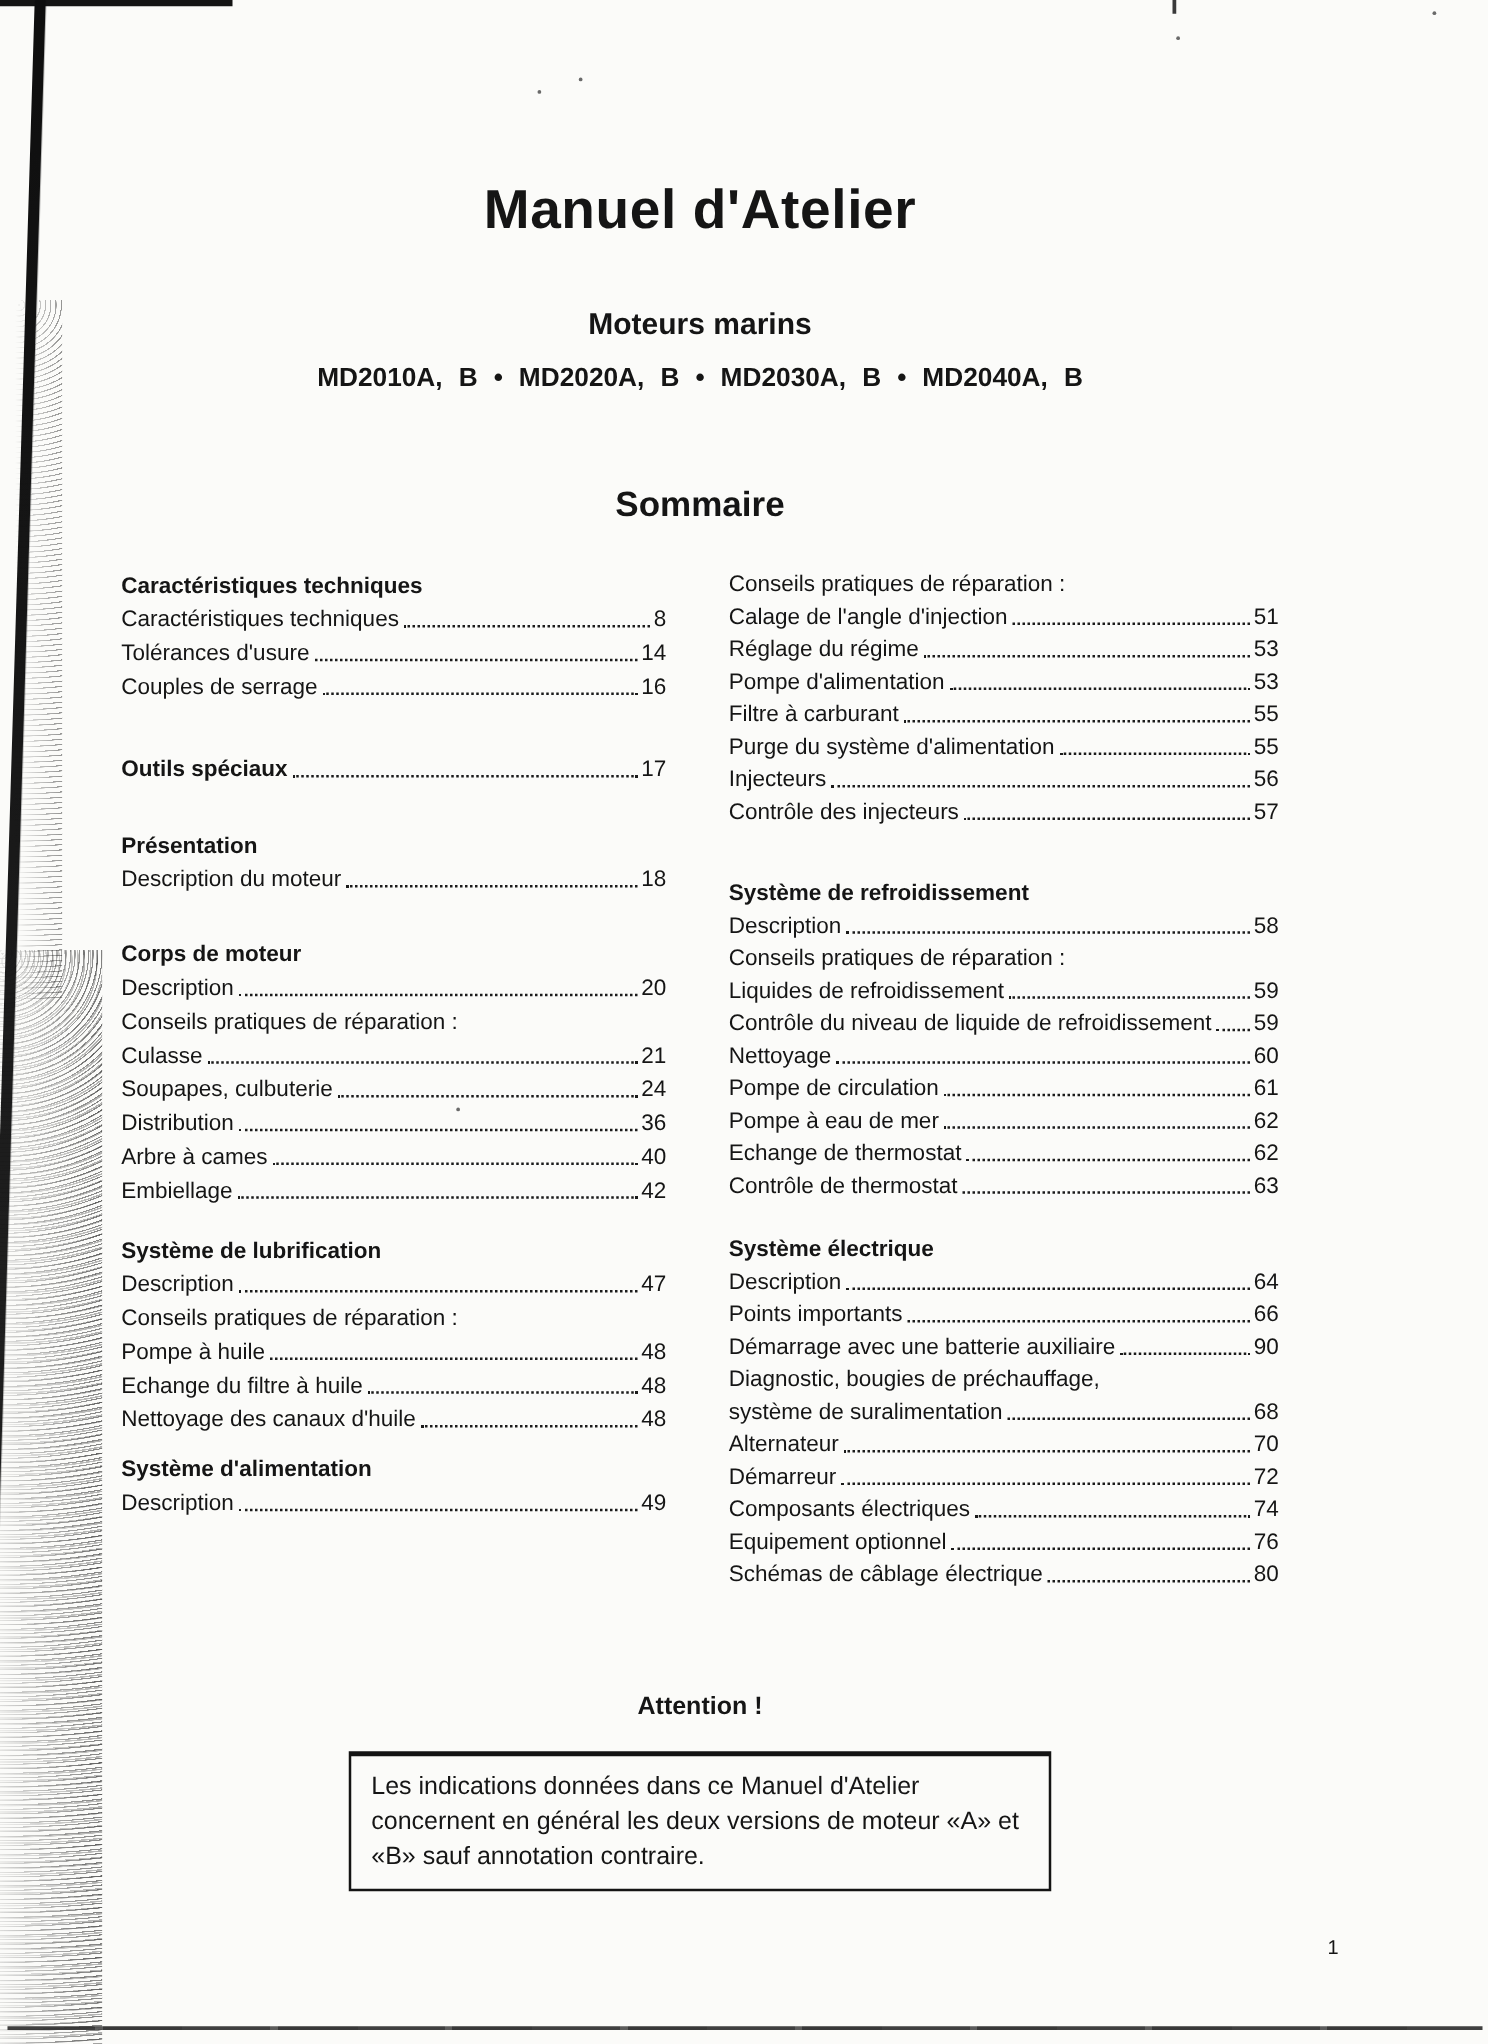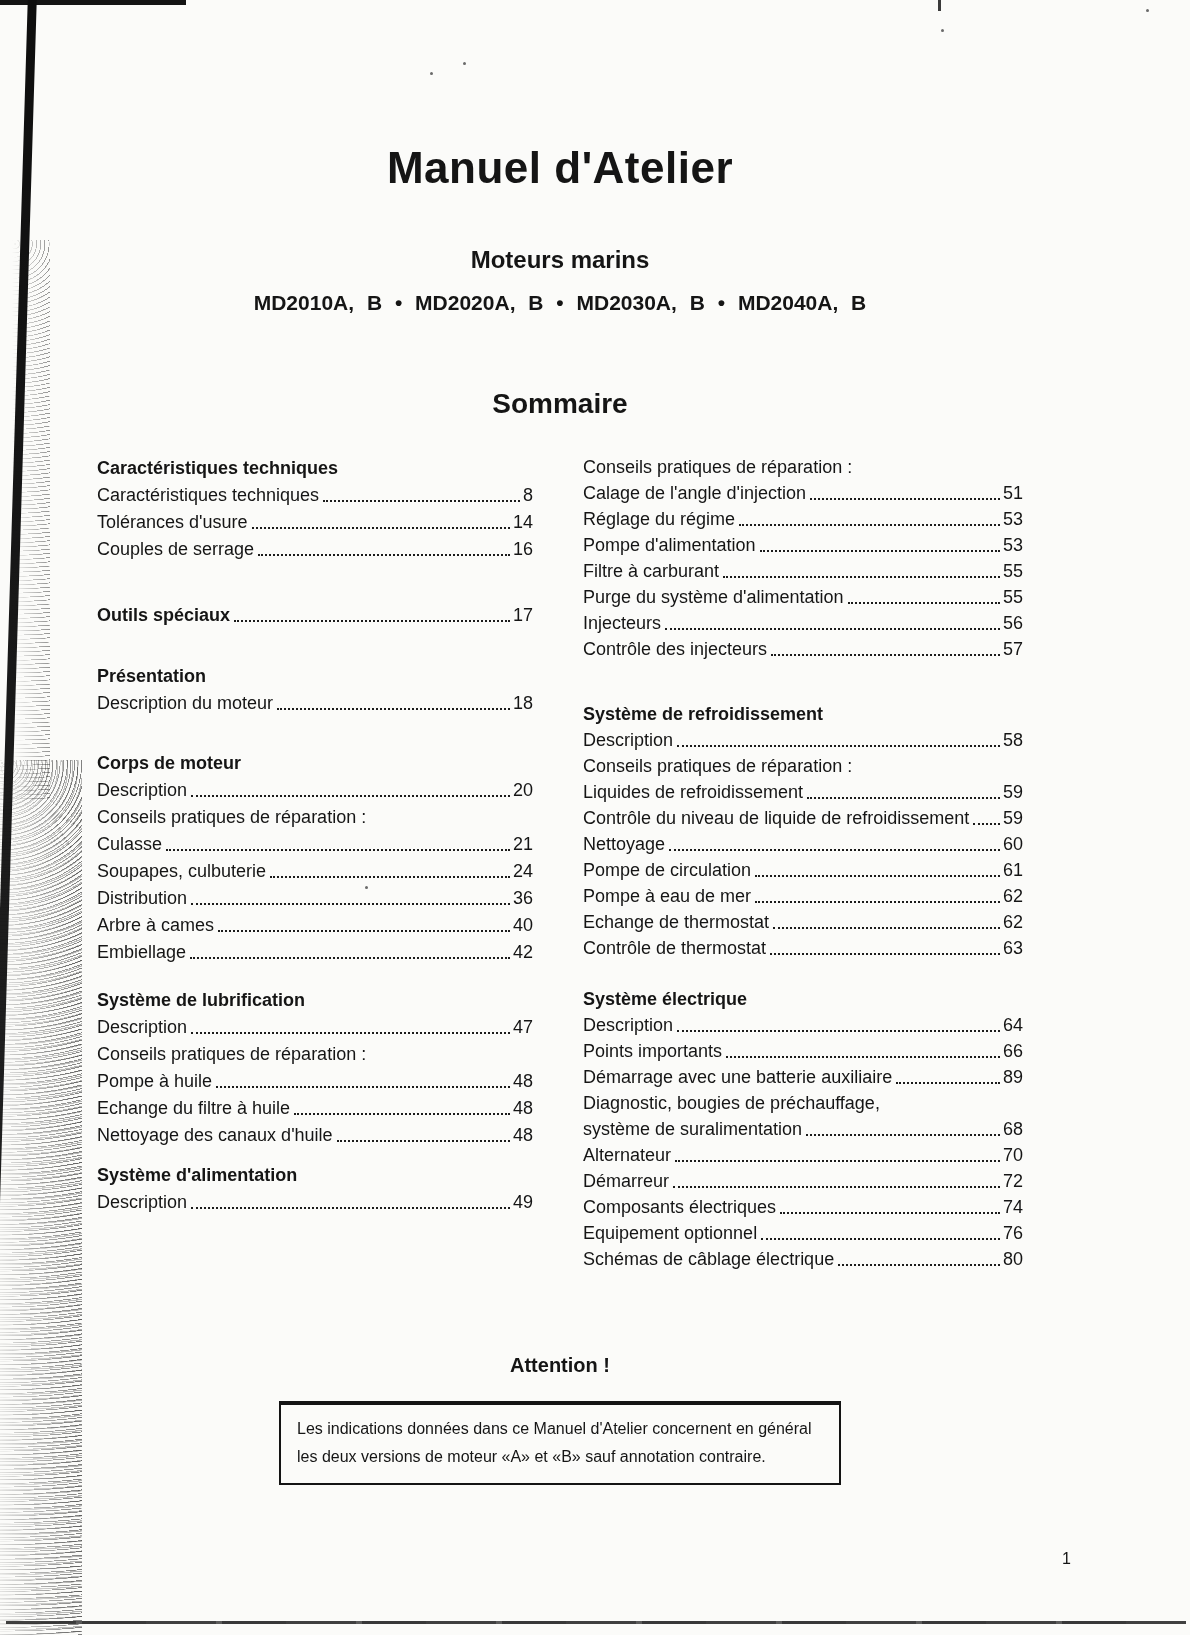--- a/index.html
+++ b/index.html
@@ -63,21 +63,21 @@
   .lbl{white-space:nowrap;}
   .lbl.bold{font-weight:700;}
   .leader{flex:1;min-width:10px;border-bottom:2.4px dotted #1b1b1b;margin:0 3px 0 4px;transform:translateY(-4px);}
   .pg{flex:0 0 auto;}
   
   .attention{position:absolute;left:95px;top:1338px;width:930px;text-align:center;}
   .attention-title{font-size:20px;font-weight:700;margin:16px;}
   .attention-box{
     margin:24px auto 0;width:526px;text-align:left;
     border:2px solid #141414;border-top-width:4px;
-    padding:10px 16px 12px 16px;font-size:16px;line-height:28px;
+    padding:10px 16px 12px 16px;font-size:20px;line-height:28px;
   }
   
   .folio{position:absolute;left:1062px;top:1550px;font-size:16px;}
 </style>
 </head>
 <body>
 
 <div class="artifact top-bar"></div>
 <div class="artifact top-tick"></div>
 <div class="artifact spine-line"></div>
@@ -297,21 +297,21 @@
         <span class="pg">64</span>
       </div>
       <div class="toc-row">
         <span class="lbl">Points importants</span>
         <span class="leader"></span>
         <span class="pg">66</span>
       </div>
       <div class="toc-row">
         <span class="lbl">Démarrage avec une batterie auxiliaire</span>
         <span class="leader"></span>
-        <span class="pg">89</span>
+        <span class="pg">90</span>
       </div>
       <div class="toc-row">
         <span class="lbl">Diagnostic, bougies de préchauffage,</span>
       </div>
       <div class="toc-row">
         <span class="lbl">système de suralimentation</span>
         <span class="leader"></span>
         <span class="pg">68</span>
       </div>
       <div class="toc-row">

